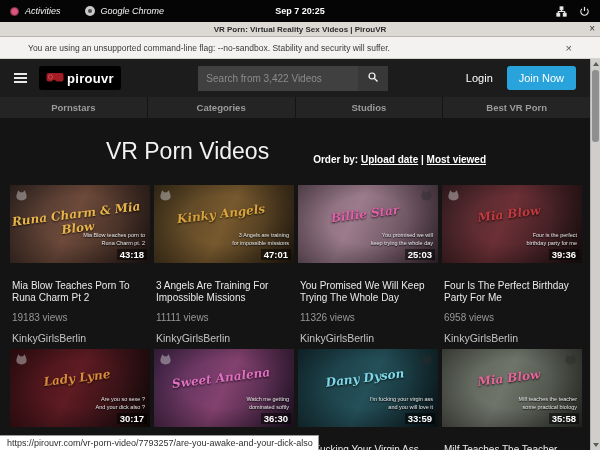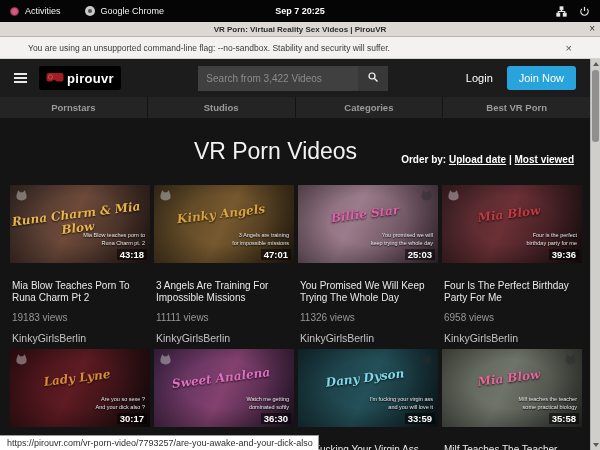--- a/index.html
+++ b/index.html
@@ -2,21 +2,21 @@
 <html><head>
 <meta charset="utf-8">
 <style>
   * { margin:0; padding:0; box-sizing:border-box; }
   html,body { width:600px; height:450px; overflow:hidden; background:#000; }
   body { font-family:"Liberation Sans","DejaVu Sans",sans-serif; }
   .screen { width:600px; height:450px; display:flex; flex-direction:column; }
 
   
   .topbar { height:22px; background:#050505; color:#fff; display:flex; align-items:center; padding:0 10px; position:relative; flex:0 0 22px; }
-  .topbar .grp { display:flex; align-items:flex-end; gap:6px; }
+  .topbar .grp { display:flex; align-items:flex-end; gap:6px;font-style:italic; }
   .act-dot { width:9px; height:9px; border-radius:50%; background:#d9567c; border:1px solid #7e2c49; }
   .top-label { font-size:9px; color:#f2f2f2; }
   .chrome-ico { width:10px; height:10px; border-radius:50%; background:#c9c9c9; position:relative; margin-left:24px; }
   .chrome-ico::after { content:""; position:absolute; left:3px; top:3px; width:4px; height:4px; border-radius:50%; background:#4d4d4d; }
   .clock { position:absolute; left:0; right:0; text-align:center; font-size:9px; font-weight:bold; color:#fff; }
   .sysicons { margin-left:auto; display:flex; align-items:center; gap:12px; z-index:2; }
   .sysicons svg { display:block; }
 
   
   .tabstrip { height:15px; background:#dcd9d5; border-bottom:1px solid #b9b6b1; display:flex; align-items:center; justify-content:center; position:relative; flex:0 0 15px; }
@@ -44,21 +44,21 @@
   .search-btn { width:30px; height:25px; background:#383838; border:0; display:flex; align-items:center; justify-content:center; }
   .login { color:#fff; font-size:11px; margin-right:14px; }
   .join { background:#29a3dc; color:#fff; font-size:11px; border:0; border-radius:3px; padding:6px 12px; font-family:inherit; }
 
   
   .nav { height:21px; display:flex; background:#141414; gap:1px; }
   .nav-item { flex:1; background:#242424; color:#9b9b9b; font-size:9.5px; font-weight:bold; text-align:center; line-height:21px; }
 
   
   .page { padding:14px 8px 0 10px; }
-  .title-row { display:flex; align-items:flex-end; justify-content:flex-end; padding:6px 8px 0 8px;gap:44px; }
+  .title-row { display:flex; align-items:flex-end; justify-content:center; padding:6px 8px 0 8px;gap:44px; }
   .h1 { color:#f2f2f2; font-size:23px; font-weight:400; }
   .orderby { font-size:10px; color:#fff; font-weight:bold; }
   .orderby a { color:#fff; text-decoration:underline; }
   .sep { font-weight:bold; }
 
   
   .grid { margin-top:20px; display:grid; grid-template-columns:repeat(4,1fr); column-gap:4px; row-gap:5px; }
   .card { display:block; }
   .thumb { position:relative; height:78px; overflow:hidden; background:#222; }
   .card:nth-child(1) .thumb { background:linear-gradient(115deg,#41302a 0%,#6d4a3a 45%,#271b18 100%); }
@@ -161,22 +161,22 @@
               </svg>
             </span>
           </button>
         </div>
         <span class="login">Login</span>
         <button class="join">Join Now</button>
       </div>
 
       <div class="nav">
         <div class="nav-item">Pornstars</div>
+        <div class="nav-item">Categories</div>
         <div class="nav-item">Studios</div>
-        <div class="nav-item">Categories</div>
         <div class="nav-item">Best VR Porn</div>
       </div>
 
       <div class="page">
         <div class="title-row">
           <div class="h1">VR Porn Videos</div>
           <div class="orderby">
             <span>Order by:</span>
             <a href="#">Upload date</a>
             <span class="sep">|</span>

